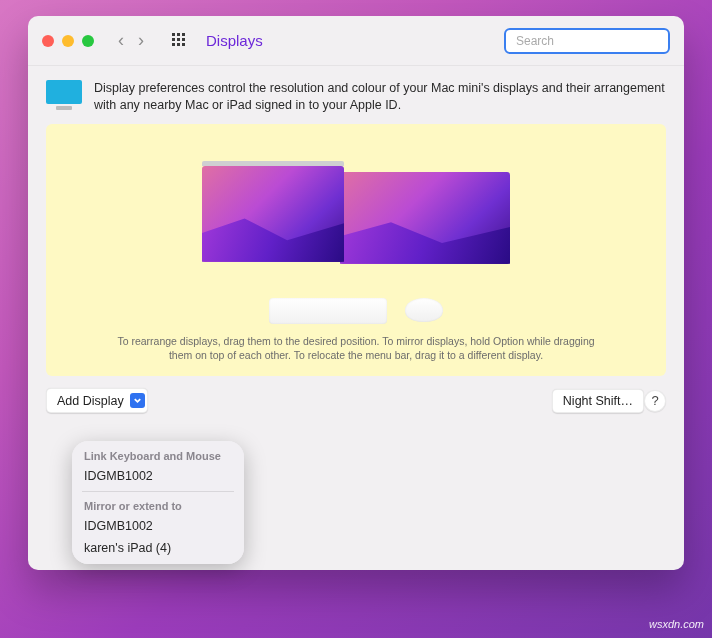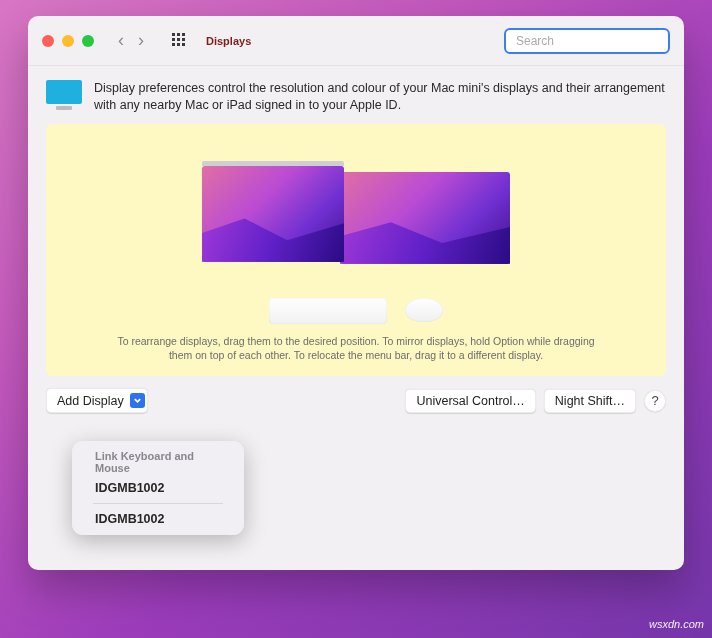--- a/index.html
+++ b/index.html
@@ -17,21 +17,21 @@
     height: 50px; display: flex; align-items: center; padding: 0 14px; gap: 8px;
     border-bottom: 1px solid rgba(0,0,0,.05);
   }
   .traffic { display: flex; gap: 8px; margin-right: 10px; }
   .tl { width: 12px; height: 12px; border-radius: 50%; }
   .tl.r { background:#ff5f57; } .tl.y { background:#febc2e; } .tl.g { background:#28c840; }
   .nav { display:flex; gap:14px; margin-left:6px; margin-right:10px; }
   .nav span { font-size:18px; color:#8c8c8c; }
   .grid-icon { width:16px; height:16px; display:grid; grid-template-columns:repeat(3,3px); grid-template-rows:repeat(3,3px); gap:2px; margin:0 10px; }
   .grid-icon i { background:#3a3a3a; }
-  .title { font-size:11px; font-weight:700; color:#7f1d1d; }
+  .title { font-size:15px; font-weight:400; color:#6d28d9; }
   .search-wrap { margin-left:auto; }
   .search {
     width: 166px; height: 26px; border-radius: 6px; background:#fff;
     border: 2.5px solid #3a7ff0; display:flex; align-items:center; padding:0 6px;
   }
   .search svg { width:13px; height:13px; stroke:#888; fill:none; stroke-width:1.5; }
   .search input { border:none; outline:none; font-size:12px; margin-left:4px; flex:1; background:transparent; color:#a21caf; }
   .search input::placeholder { color:#aaa; }
 
   .content { padding: 14px 18px 14px 18px; flex:1; display:flex; flex-direction:column; }
@@ -50,39 +50,39 @@
   .disp.primary::before { content:""; position:absolute; top:-5px; left:0; right:0; height:5px; background:#cfcfd1; border-radius:2px 2px 0 0; }
   .disp.primary { margin-right:-4px; z-index:2; }
   .disp.secondary { width:170px; height:92px; margin-top:6px; }
 
   .periph { display:flex; justify-content:center; gap:18px; margin-bottom:10px; }
   .kbd { width:118px; height:26px; background:linear-gradient(#fff,#f2f2f2); border-radius:4px; box-shadow:inset 0 0 2px rgba(0,0,0,.1); }
   .mouse { width:38px; height:24px; background:linear-gradient(#fff,#f0f0f0); border-radius:50% 50% 45% 45%; box-shadow:inset 0 0 2px rgba(0,0,0,.1); }
 
   .hint { font-size:10.5px; color:#6c6c6c; text-align:center; line-height:1.35; }
 
-  .button-row { display:flex; gap:8px; margin-top:12px; align-items:center; }
+  .button-row { display:flex; margin-top:12px; align-items:center; }
   .btn {
     background:#fff; border:1px solid rgba(0,0,0,.08); border-radius:5px;
     font-size:12.5px; padding:4px 10px; color:#222; box-shadow:0 0.5px 1px rgba(0,0,0,.12);
     display:flex; align-items:center; gap:2px; cursor:default;
   }
   .btn.dropdown { padding-right:2px; }
   .chev { width:15px; height:15px; background:#2f72f0; border-radius:3px; display:flex; align-items:center; justify-content:center; margin-left:4px; }
   .chev svg { width:9px; height:9px; stroke:#fff; stroke-width:2; fill:none; }
   .spacer { flex:1; }
   .help { width:22px; height:22px; border-radius:50%; background:#fff; border:1px solid rgba(0,0,0,.08); box-shadow:0 0.5px 1px rgba(0,0,0,.12); display:flex; align-items:center; justify-content:center; font-size:13px; color:#444; }
 
   .popover {
     position:absolute; left:44px; top:425px; width:172px;
-    background:rgba(240,238,242,.94); border-radius:11px; padding:5px 11px;
+    background:rgba(240,238,242,.94); border-radius:16px; padding:5px 0;
     box-shadow:0 6px 22px rgba(0,0,0,.25);
   }
   .pop-header { font-size:11px; font-weight:600; color:#8a868e; padding:4px 12px 3px; }
-  .pop-item { font-size:12.5px; color:#262626; padding:4px 12px;font-weight:bold; }
+  .pop-item { font-size:12.5px; color:#262626; padding:4px 12px; }
   .pop-sep { height:1px; background:rgba(0,0,0,.1); margin:4px 10px; }
 
   .watermark { position:absolute; right:8px; bottom:8px; color:rgba(255,255,255,.9); font-size:11px;font-style:italic; }
 </style>
 </head>
 <body>
 
 <div class="window">
   <div class="titlebar">
     <div class="traffic">
@@ -145,32 +145,31 @@
       <div class="btn dropdown">
         <span>Add Display</span>
         <span class="chev">
           <svg viewBox="0 0 10 10">
               <polyline points="2,3.5 5,6.5 8,3.5"></polyline>
             </svg>
         </span>
       </div>
       <div class="spacer"></div>
       <div class="btn">
-        <span>Universal Control…</span>
-      </div>
-      <div class="btn">
         <span>Night Shift…</span>
       </div>
       <div class="help">
         <span>?</span>
       </div>
     </div>
   </div>
 
   <div class="popover">
     <div class="pop-header">Link Keyboard and Mouse</div>
     <div class="pop-item">IDGMB1002</div>
     <div class="pop-sep"></div>
+    <div class="pop-header">Mirror or extend to</div>
     <div class="pop-item">IDGMB1002</div>
+    <div class="pop-item">karen's iPad (4)</div>
   </div>
 </div>
 
 <div class="watermark">wsxdn.com</div>
 
 </body></html>

